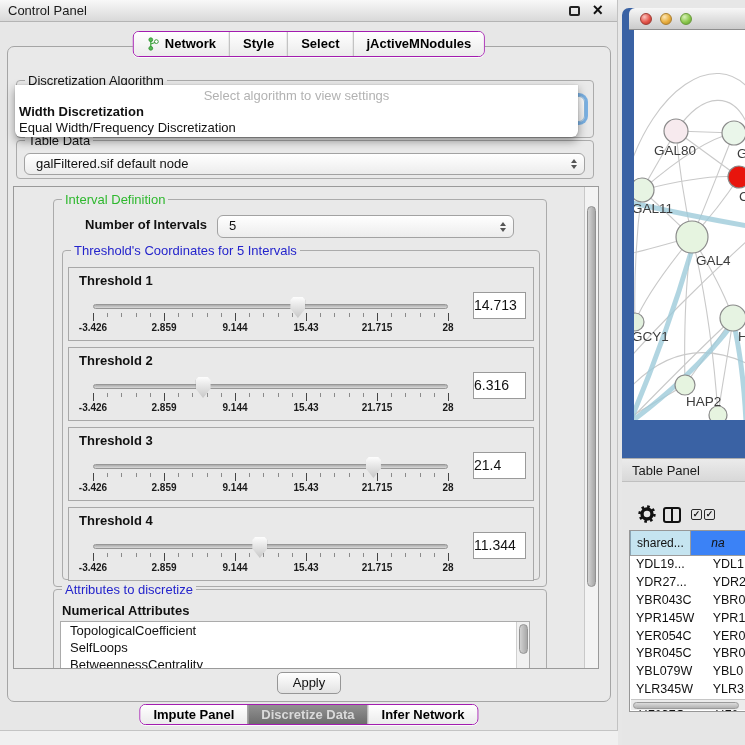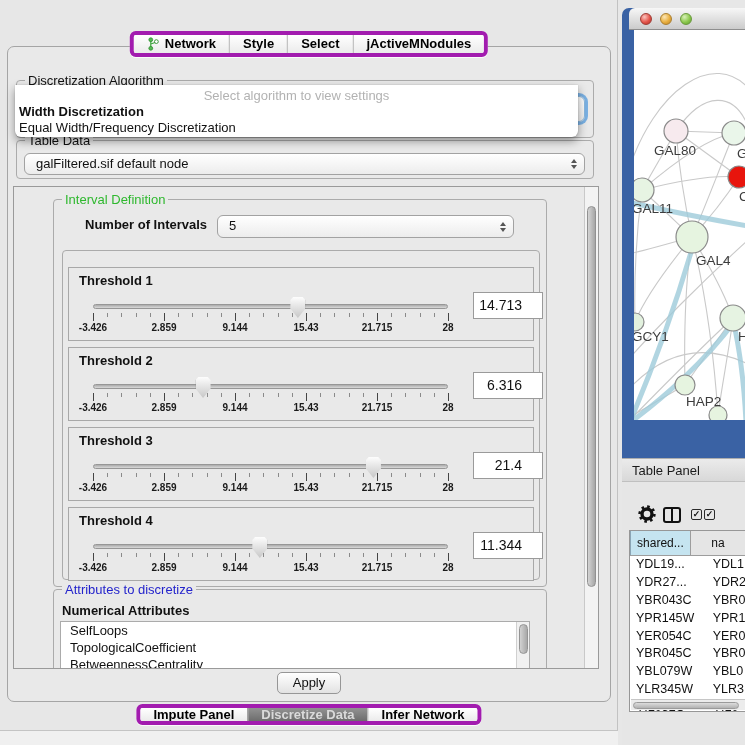--- a/index.html
+++ b/index.html
@@ -6,21 +6,21 @@
   html,body { width:745px; height:745px; }
   body { font-family:"Liberation Sans",sans-serif; background:#e7e7e7; position:relative; overflow:hidden; color:#111; }
 
   
   #control-panel { position:absolute; left:0; top:0; width:618px; height:745px; border-right:1px solid #c2c2c2; background:#e7e7e7; }
   #cp-titlebar { position:absolute; left:0; top:0; right:0; height:22px; background:linear-gradient(#f8f8f8,#d9d9d9); border-bottom:1px solid #b4b4b4; }
   #cp-title { position:absolute; left:8px; top:0; font-size:13px; line-height:21px; color:#1a1a1a; }
   #cp-float { position:absolute; right:37px; top:6px; width:11px; height:10px; border:2px solid #222; border-radius:2px; }
   #cp-close { position:absolute; right:14px; top:0px; font-size:18px; font-weight:bold; line-height:21px; color:#111; }
 
-  .seg-group { position:absolute; display:flex; border:4px solid #a21caf; border-radius:6px; overflow:hidden; background:#fff; box-shadow:0 1px 0 rgba(255,255,255,.8); z-index:20; }
+  .seg-group { position:absolute; display:flex; border:1px solid #a21caf; border-radius:6px; overflow:hidden; background:#fff; box-shadow:0 1px 0 rgba(255,255,255,.8); z-index:20; }
   .seg { padding:0 13px; font-size:13px; font-weight:bold; background:linear-gradient(#ffffff,#ebebeb); color:#000; display:flex; align-items:center; gap:5px; white-space:nowrap; }
   .seg + .seg { border-left:1px solid #b3b3b3; }
   .seg.sel { background:linear-gradient(#929292,#6d6d6d); color:#dadada; border-left-color:#6d6d6d; }
   #top-tabs { left:309px; top:31px; transform:translateX(-50%); height:26px; }
   #top-tabs .seg { line-height:24px; }
   #bottom-tabs { left:309px; top:704px; transform:translateX(-50%); height:21px; }
   #bottom-tabs .seg { line-height:19px; }
 
   #main-panel { position:absolute; left:7px; top:46px; width:604px; height:656px; border:1px solid #a5a5a5; border-radius:7px; background:#e9e9e9; }
 
@@ -57,21 +57,21 @@
   .th-panel { position:absolute; left:5px; width:466px; height:74px; border:1px solid #a8a8a8; background:#e9e9e9; }
   .th-label { position:absolute; left:10px; top:5px; font-size:13px; font-weight:bold; }
   .th-track { position:absolute; left:24px; top:36px; width:355px; height:5px; background:linear-gradient(#ababab,#dadada); border:1px solid #979797; border-radius:3px; }
   .th-thumb { position:absolute; top:29px; width:15px; height:21px; clip-path:polygon(18% 0%,82% 0%,100% 14%,100% 55%,50% 100%,0% 55%,0% 14%); background:linear-gradient(#fdfdfd,#c7c7c7); filter:drop-shadow(0 0 1px #7d7d7d); }
   .th-ticks { position:absolute; left:24px; top:45px; width:355px; height:9px; }
   .tick { position:absolute; top:0; width:1px; background:#666; }
   .tick.major { height:8px; background:#444; }
   .tick.minor { height:4px; background:#8a8a8a; }
   .th-ticklabels { position:absolute; left:24px; top:54px; width:355px; height:12px; font-size:10px; font-weight:bold; color:#1a1a1a; }
   .tlabel { position:absolute; transform:translateX(-50%); white-space:nowrap; }
-  .th-value { position:absolute; left:404px; top:24px; width:70px; height:27px; background:#fff; border:1px solid #9a9a9a; font-size:14px; text-align:right; line-height:25px; padding-right:20px; }
+  .th-value { position:absolute; left:404px; top:24px; width:53px; height:27px; background:#fff; border:1px solid #9a9a9a; font-size:14px; text-align:left; line-height:25px; padding-right:20px; }
 
   #grp-attrs { left:39px; top:402px; width:494px; height:96px; }
   #attrs-label { position:absolute; left:8px; top:13px; font-size:13px; font-weight:bold; }
   #attrs-list { position:absolute; left:6px; top:31px; width:470px; height:60px; background:#fff; border:1px solid #ababab; overflow:hidden; }
   .attr-item { height:17px; line-height:17px; padding-left:9px; font-size:13px; }
   #attrs-sb { position:absolute; right:0; top:0; bottom:0; width:13px; background:#f1f1f1; border-left:1px solid #d0d0d0; }
   #attrs-thumb { position:absolute; left:1.5px; top:2px; width:9px; height:30px; border-radius:5px; background:linear-gradient(90deg,#d2d2d2,#a8a8a8); border:1px solid #949494; }
 
   #apply-btn { position:absolute; left:50%; transform:translateX(-50%); top:625px; width:64px; height:22px; border:1px solid #969696; border-radius:5px; background:linear-gradient(#ffffff,#e2e2e2); font-size:13px; text-align:center; line-height:20px; }
 
@@ -91,32 +91,37 @@
   #table-header { position:absolute; left:622px; top:458px; width:123px; height:24px; background:linear-gradient(#ebebeb,#d8d8d8); border-top:1px solid #aeaeae; border-bottom:1px solid #c0c0c0; font-size:13px; line-height:23px; padding-left:10px; color:#1a1a1a; }
   #table-body { position:absolute; left:622px; top:482px; width:123px; height:263px; background:#e6e6e6; }
   #tb-gear { position:absolute; left:16px; top:23px; width:18px; height:18px; }
   #tb-split { position:absolute; left:41px; top:25px; width:18px; height:16px; border:2px solid #111; border-radius:3px; }
   #tb-split::after { content:""; position:absolute; left:50%; top:0; bottom:0; width:2px; background:#111; transform:translateX(-50%); }
   .cbx { position:absolute; width:11px; height:11px; border:1.5px solid #2a2a2a; border-radius:2px; font-size:9px; line-height:9px; text-align:center; font-weight:bold; top:27px; }
   #data-table { position:absolute; left:7px; top:48px; width:118px; height:182px; background:#fff; border:1px solid #979797; overflow:hidden; }
   .t-head { display:flex; height:25px; border-bottom:1px solid #9d9d9d; }
   .t-hc { font-size:12px; text-align:center; line-height:24px; border-right:1px solid #9d9d9d; overflow:hidden; white-space:nowrap; }
   .t-hc.c1 { width:77px; background:#c5e4f0; border-left:1px solid #8aa5b5; }
-  .t-hc.c2 { width:70px; background:#e5e5e5; }
+  .t-hc.c2 { width:70px; background:#3b82f6;font-style:italic; }
   .t-row { display:flex; height:17.9px; font-size:12.5px; line-height:17.5px; white-space:nowrap;gap:6px; }
   .t-c1 { width:77px; padding-left:6px; overflow:hidden; }
   .t-c2 { width:41px; padding-left:5px; overflow:hidden; }
   #t-hscroll { position:absolute; left:1px; right:1px; bottom:1px; height:11px; background:#ececec; border-top:1px solid #c6c6c6; }
   #t-hthumb { position:absolute; left:2px; top:2px; height:7px; width:106px; border-radius:3.5px; background:linear-gradient(#dcdcdc,#b2b2b2); border:1px solid #9a9a9a; }
 </style>
 </head>
 <body>
 
 <div id="control-panel">
 
+  <div id="cp-titlebar">
+    <span id="cp-title">Control Panel</span>
+    <span id="cp-float"></span>
+    <span id="cp-close">×</span>
+  </div>
 
   <div id="top-tabs" class="seg-group">
       <div class="seg">
         <svg width="13" height="14" viewBox="0 0 13 14">
           <path d="M4,3.5 L4,10.5 M4,7 L9,5.2" stroke="#3da53d" stroke-width="1.2" fill="none"></path>
           <circle cx="4" cy="2.7" r="1.9" fill="#55b855" stroke="#2f8f2f" stroke-width="0.8"></circle>
           <circle cx="4" cy="11.3" r="1.9" fill="#55b855" stroke="#2f8f2f" stroke-width="0.8"></circle>
           <circle cx="9.6" cy="4.6" r="1.9" fill="#ffffff" stroke="#2f8f2f" stroke-width="0.9"></circle>
         </svg>
         <span>Network</span>
@@ -163,20 +168,21 @@
         <span class="grp-title green">Interval Definition</span>
         <span id="noi-label">Number of Intervals</span>
         <div class="combo" id="noi-combo">
           <div class="cv">5</div>
           <div class="arrows">
               <span class="tri-up"></span>
               <span class="tri-dn"></span>
             </div>
         </div>
         <div class="grp" id="grp-thresh">
+          <span class="grp-title blue">Threshold's Coordinates for 5 Intervals</span>
         <div class="th-panel" style="top: 16px;">
               <div class="th-label">Threshold 1</div>
               <div class="th-track"></div>
               <div class="th-thumb" style="left: 221.405px;"></div>
               <div class="th-ticks">
                 <span class="tick major" style="left: 0%;"></span>
                 <span class="tick minor" style="left: 4%;"></span>
                 <span class="tick minor" style="left: 8%;"></span>
                 <span class="tick minor" style="left: 12%;"></span>
                 <span class="tick minor" style="left: 16%;"></span>
@@ -338,22 +344,22 @@
               </div>
               <div class="th-value">11.344</div>
             </div>
           </div>
       </div>
 
       <div class="grp" id="grp-attrs">
         <span class="grp-title blue">Attributes to discretize</span>
         <span id="attrs-label">Numerical Attributes</span>
         <div id="attrs-list">
-          <div class="attr-item">SelfLoops</div>
-            <div class="attr-item">TopologicalCoefficient</div>
+          <div class="attr-item">TopologicalCoefficient</div>
+            <div class="attr-item">SelfLoops</div>
             <div class="attr-item">BetweennessCentrality</div>
             <div id="attrs-sb">
               <div id="attrs-thumb"></div>
             </div>
         </div>
       </div>
 
       <div id="sp-scrollbar">
         <div id="sp-thumb"></div>
       </div>

